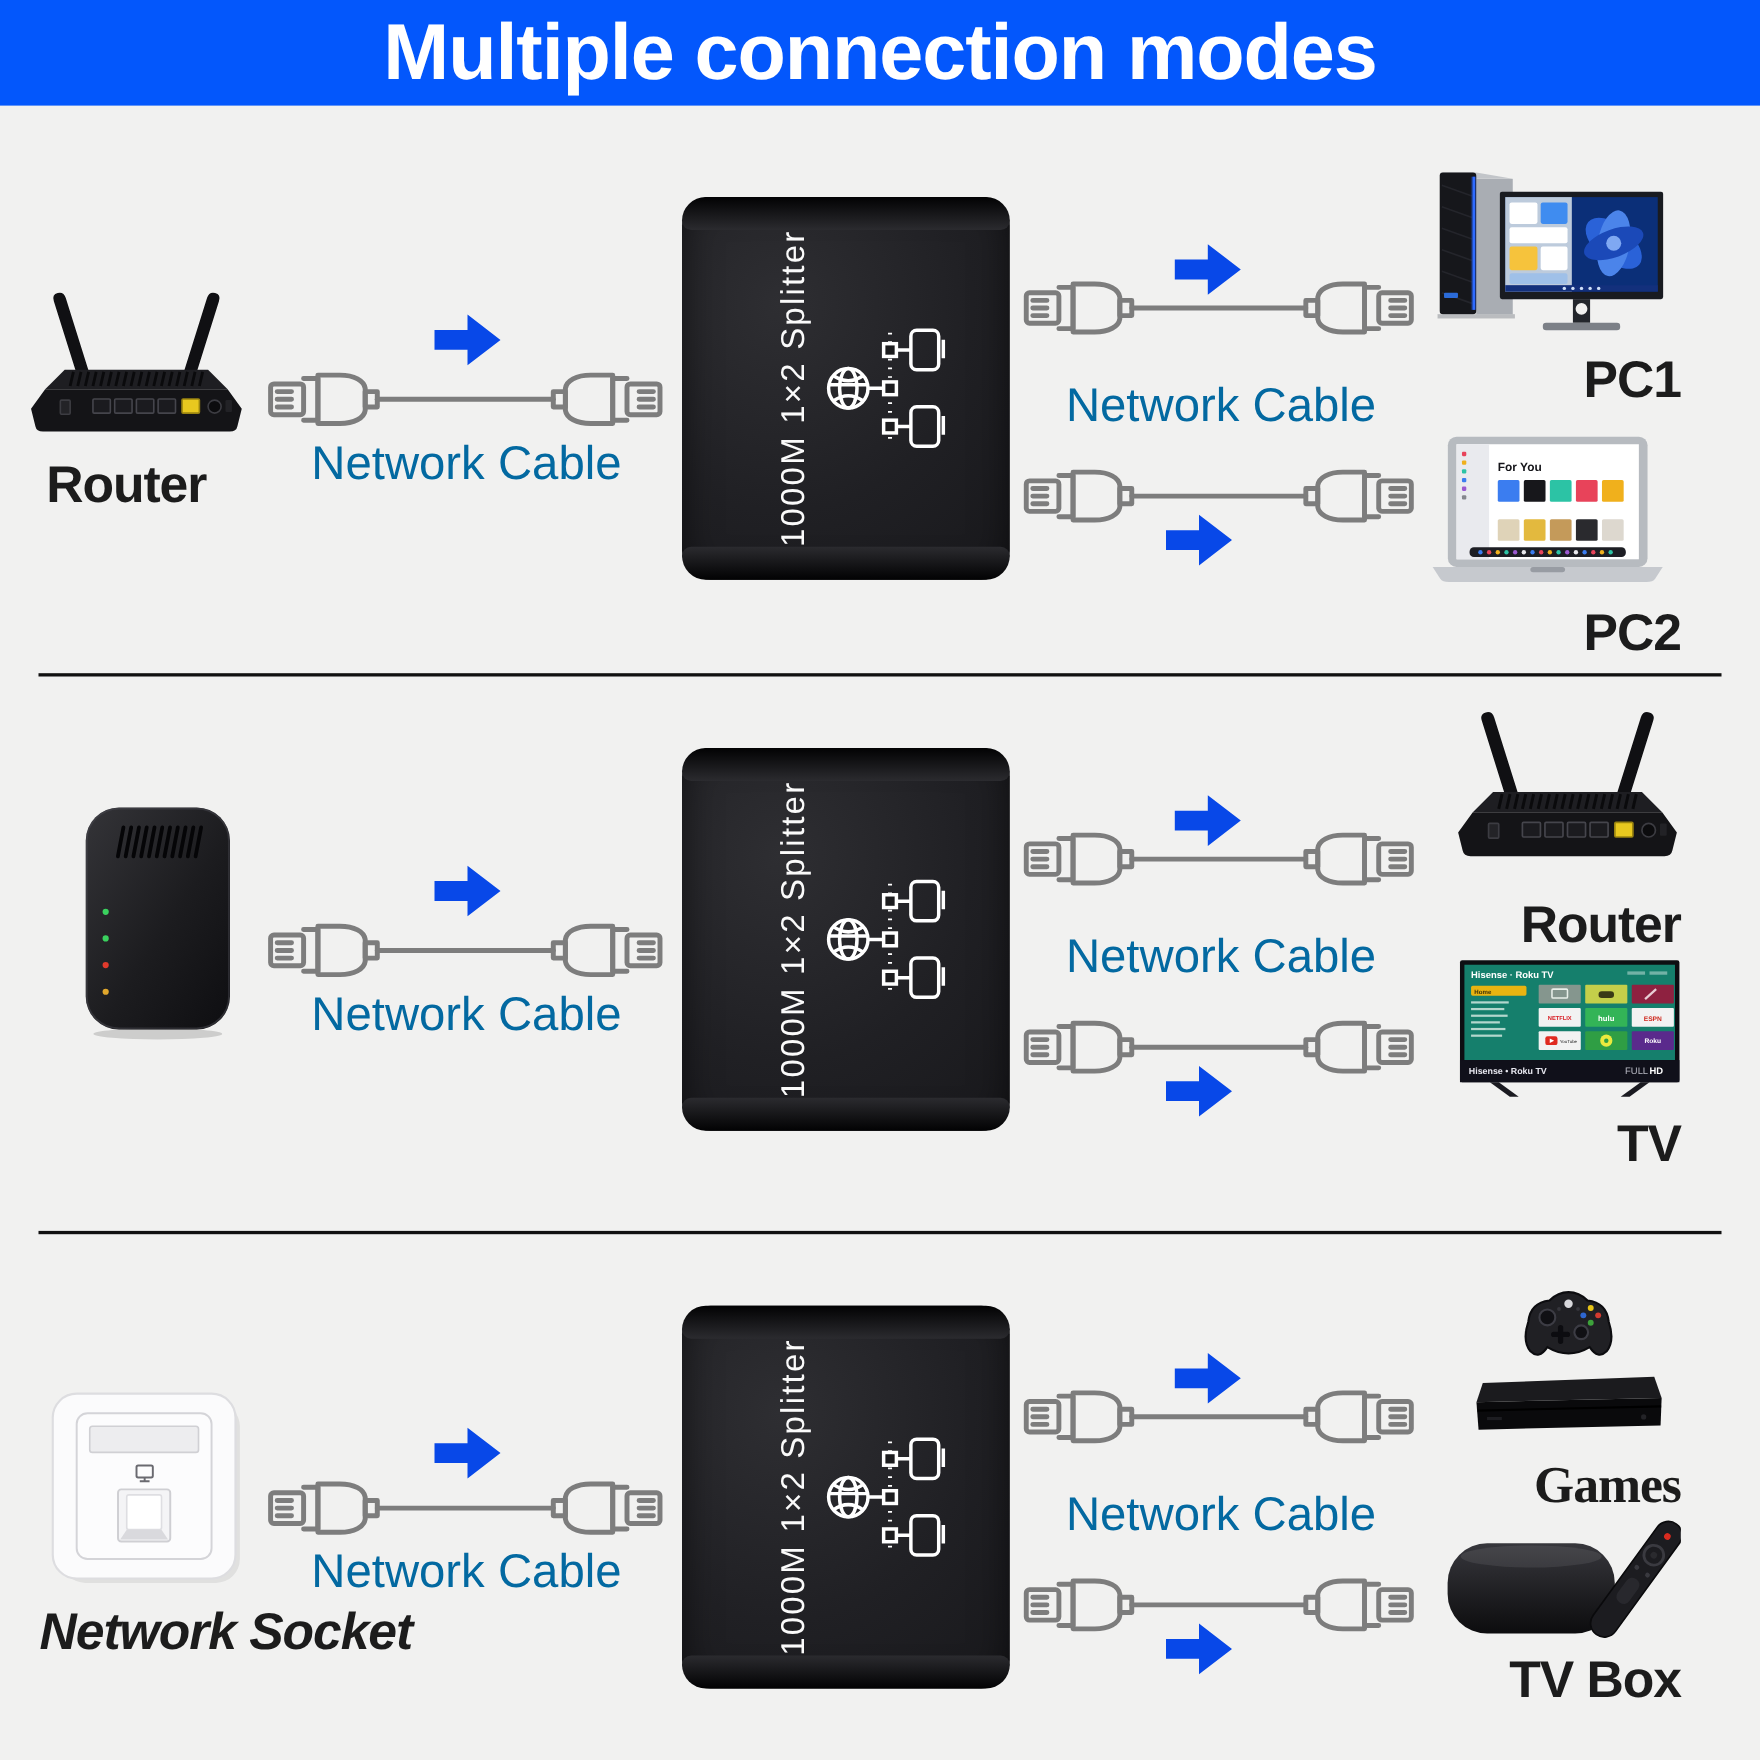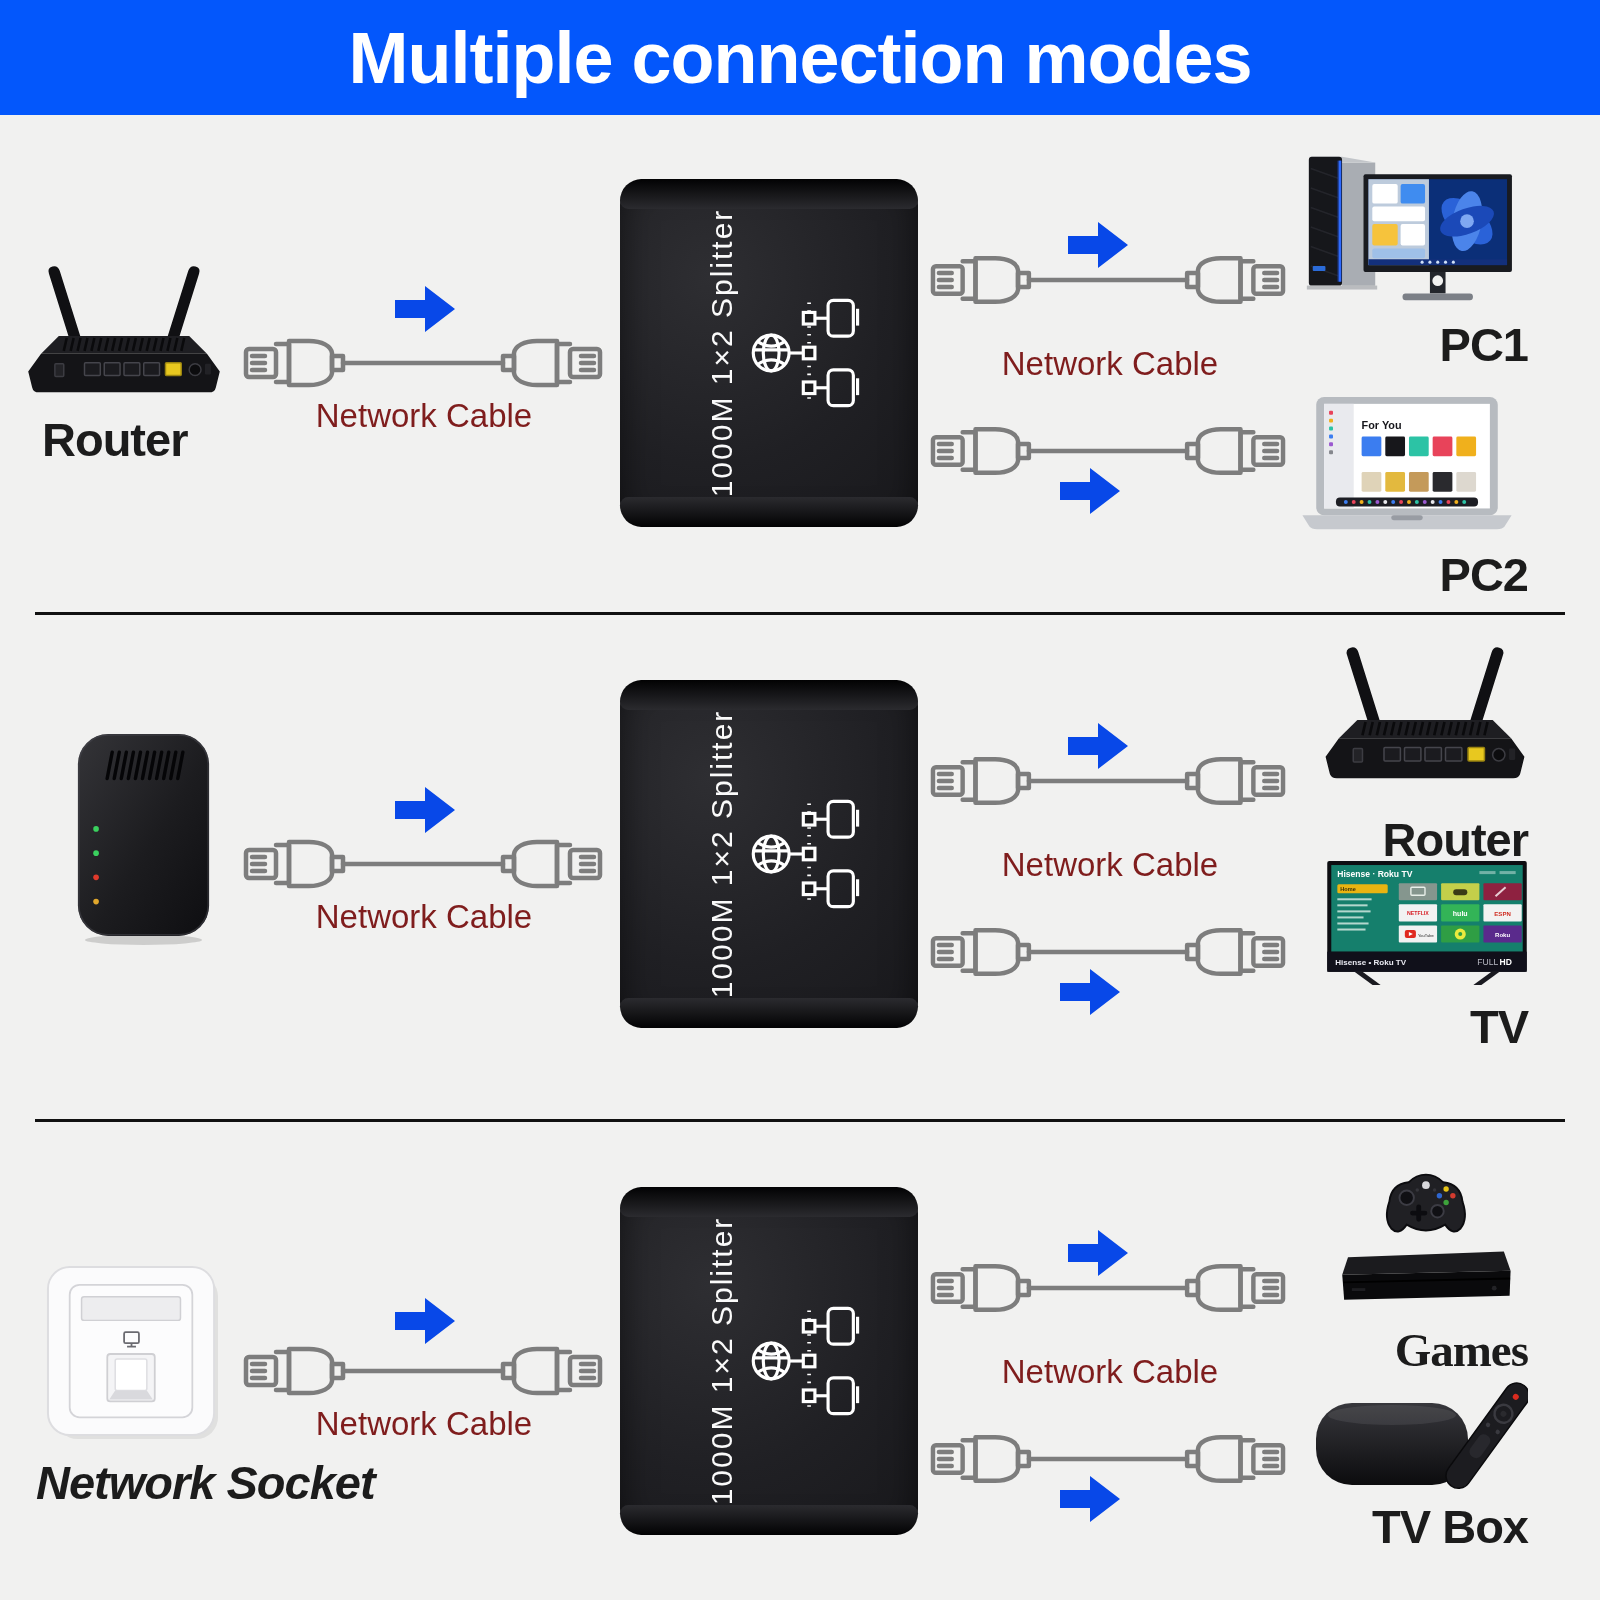--- a/index.html
+++ b/index.html
@@ -7,38 +7,38 @@
     --arrow:#0848e8;
     --bg:#f1f1f0;
     --cable:#7d7d7d;
     --label:#1c1c1c;
   }
   html,body{margin:0;padding:0;}
   body{font-family:"Liberation Sans",sans-serif;background:#fff;}
   .page{position:relative;width:1600px;height:1600px;background:var(--bg);overflow:hidden;}
 
   
-  .header{position:absolute;left:0;top:0;width:1600px;height:115px;background:var(--header-bg);
+  .header{position:absolute;left:0;top:0;width:1600px;height:96px;background:var(--header-bg);
           display:flex;align-items:center;justify-content:center;}
   .header h1{margin:0;color:#ffffff;font-size:72px;font-weight:800;letter-spacing:-1px;}
 
   
   .divider{position:absolute;left:35px;width:1530px;height:3px;background:#111;}
 
   
   .row{position:absolute;left:0;width:1600px;}
   .row1{top:115px;height:498px;}
   .row2{top:616px;height:504px;}
   .row3{top:1123px;height:477px;}
 
   .abs{position:absolute;}
 
   
   .device-label{font-size:47px;font-weight:800;color:var(--label);letter-spacing:-1px;white-space:nowrap;}
-  .cable-label{font-size:33px;font-weight:400;color:#7f1d1d;white-space:nowrap;}
+  .cable-label{font-size:43px;font-weight:400;color:#0369a1;white-space:nowrap;}
 
   
   .src-label{position:absolute;left:42px;}
   .row1 .src-label{top:297px;}
   .row2 .src-label{top:324px;}
   .row3 .src-label{top:332px;left:36px;font-style:italic;}
   .art-router-src{left:25px;top:146px;width:198px;height:158px;}
   .art-modem{left:55px;top:112px;width:178px;height:220px;}
   .art-socket{left:44px;top:140px;width:178px;height:180px;}
 
@@ -65,21 +65,21 @@
   .oa-top{left:1066px;top:104px;width:64px;height:52px;color:var(--arrow);}
   .oa-bottom{left:1058px;top:350px;width:64px;height:52px;color:var(--arrow);}
   .out-label{left:930px;top:230px;width:360px;text-align:center;}
 
   
   .out-block{position:absolute;left:1222px;width:306px;display:flex;flex-direction:column;align-items:flex-end;}
   .out-block .device-label{margin-top:6px;}
   .row1 .out-top-block{top:30px;}
   .row1 .out-bottom-block{top:278px;}
   .row2 .out-top-block{top:26px;}
-  .row2 .out-bottom-block{top:244px;}
+  .row2 .out-bottom-block{top:256px;}
   .row3 .out-top-block{top:42px;font-family:Liberation Serif, serif;}
   .row3 .out-bottom-block{top:258px;}
   .art-pc1{width:286px;height:166px;}
   .art-pc2{width:242px;height:148px;}
   .art-router-out{width:206px;height:164px;}
   .art-tv{width:202px;height:133px;}
   .art-games{width:208px;height:152px;margin-left:60px;}
   .art-tvbox{width:220px;height:112px;margin-left:30px;}
 
   svg{display:block;}

